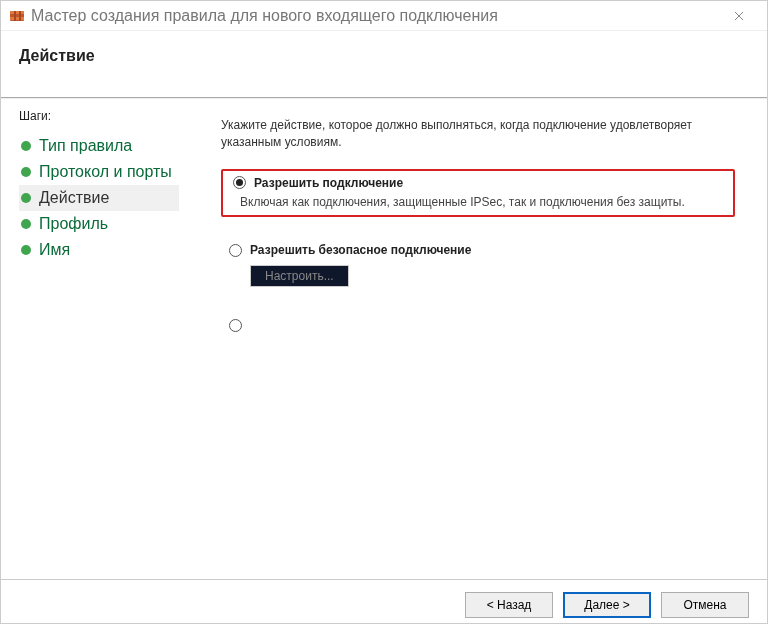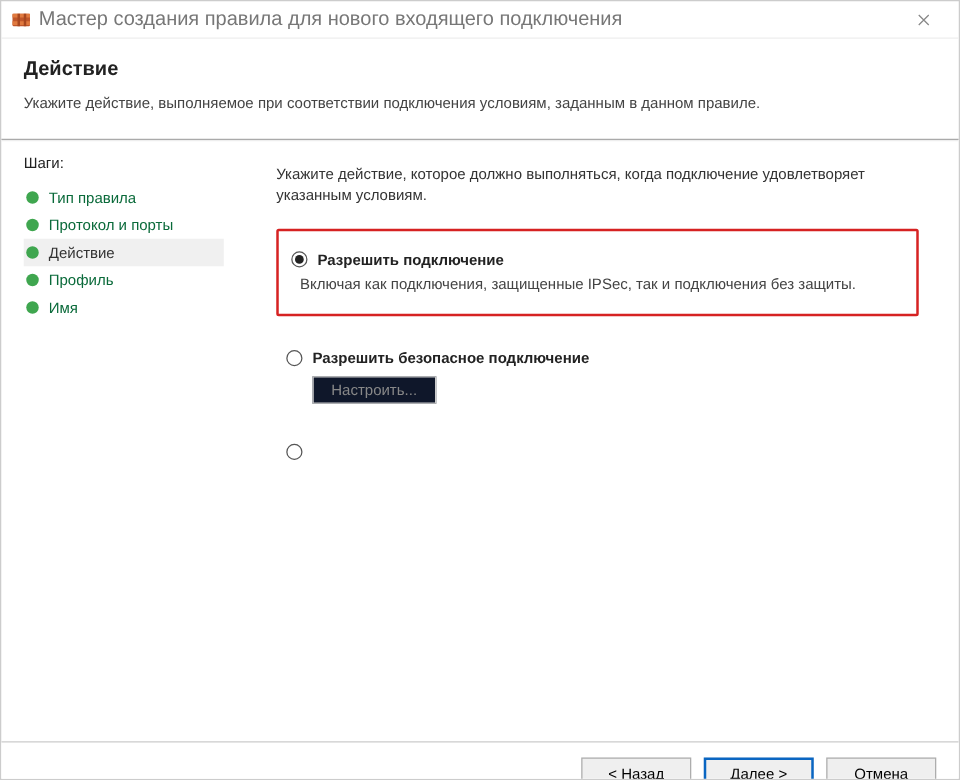--- a/index.html
+++ b/index.html
@@ -61,21 +61,21 @@
     }
     .sidebar-title {
       font-size: 12px;
       font-weight: normal;
       margin-bottom: 10px;
     }
     .step {
       display: flex;
       align-items: center;
       padding: 4px 0 4px 2px;
-      font-size: 12px;
+      font-size: 16px;
       cursor: pointer;
       position: relative;
     }
     .step.active {
       background: #f0f0f0;
       color: #333;
     }
     .step.link { color: #0a6a3a; }
     .bullet {
       width: 10px; height: 10px; border-radius: 50%;
@@ -93,21 +93,21 @@
       margin-bottom: 18px;
       line-height: 1.4;
     }
     .option {
       margin-bottom: 20px;
       padding: 6px 8px;
     }
     .option.highlight {
       border: 2px solid #d62222;
       border-radius: 2px;
-      padding: 16px 10px;
+      padding: 5px 10px;
     }
     .option-row {
       display: flex;
       align-items: center;
     }
     .radio {
       width: 13px; height: 13px;
       border: 1px solid #555;
       border-radius: 50%;
       margin-right: 8px;
@@ -179,21 +179,20 @@
   <span class="title">Мастер создания правила для нового входящего подключения</span>
   <span class="close">
     <svg width="10" height="10" viewBox="0 0 10 10">
         <path d="M1 1 L9 9 M9 1 L1 9" stroke="#888" stroke-width="1"></path>
       </svg>
   </span>
 </div>
 
 <div class="header">
   <h1>Действие</h1>
-  <div class="subtitle">Укажите действие, выполняемое при соответствии подключения условиям, заданным в данном правиле.</div>
 </div>
 <div class="divider"></div>
 
 <div class="content">
   <div class="sidebar">
     <div class="sidebar-title">Шаги:</div>
     <div class="step link">
       <span class="bullet"></span>
       <span>Тип правила</span>
     </div>

